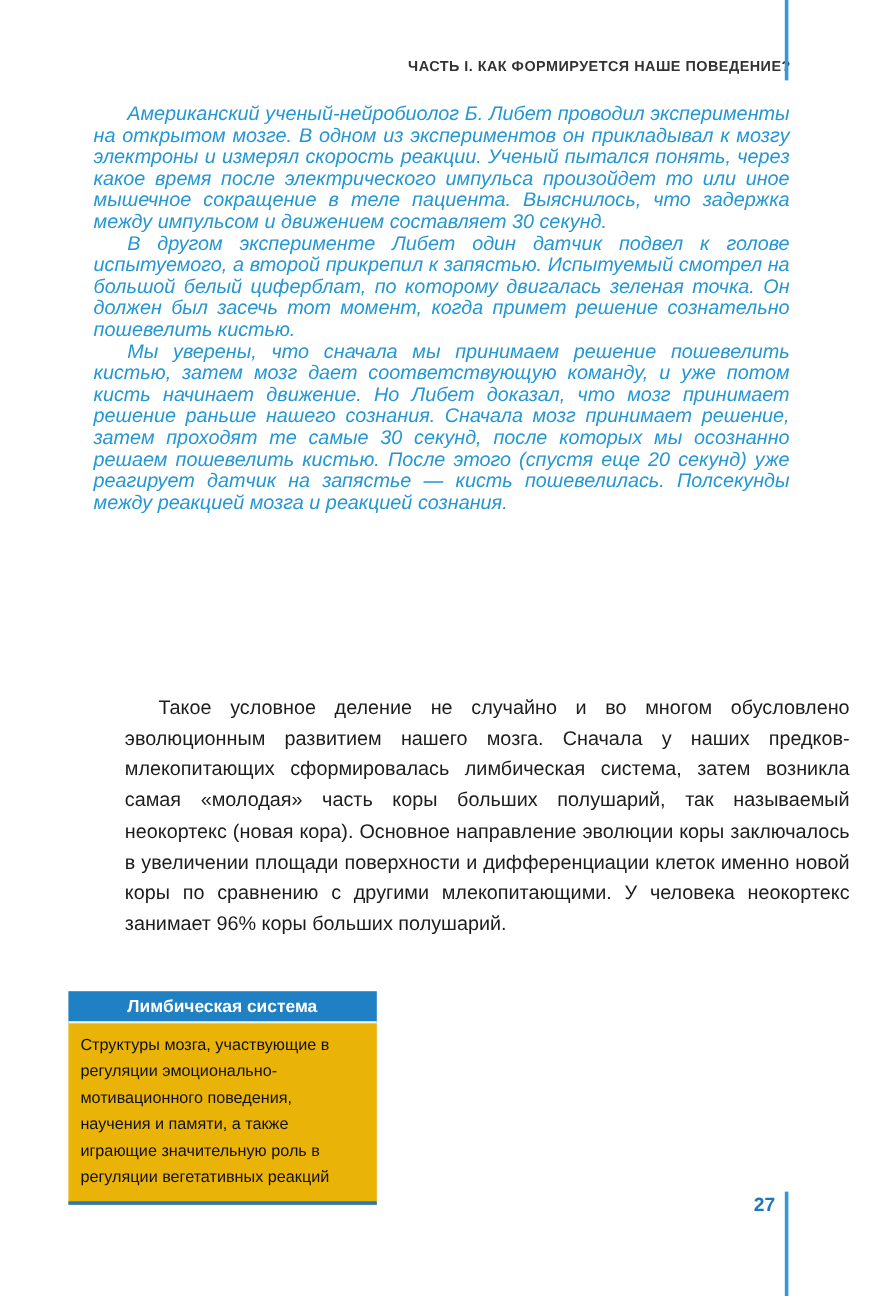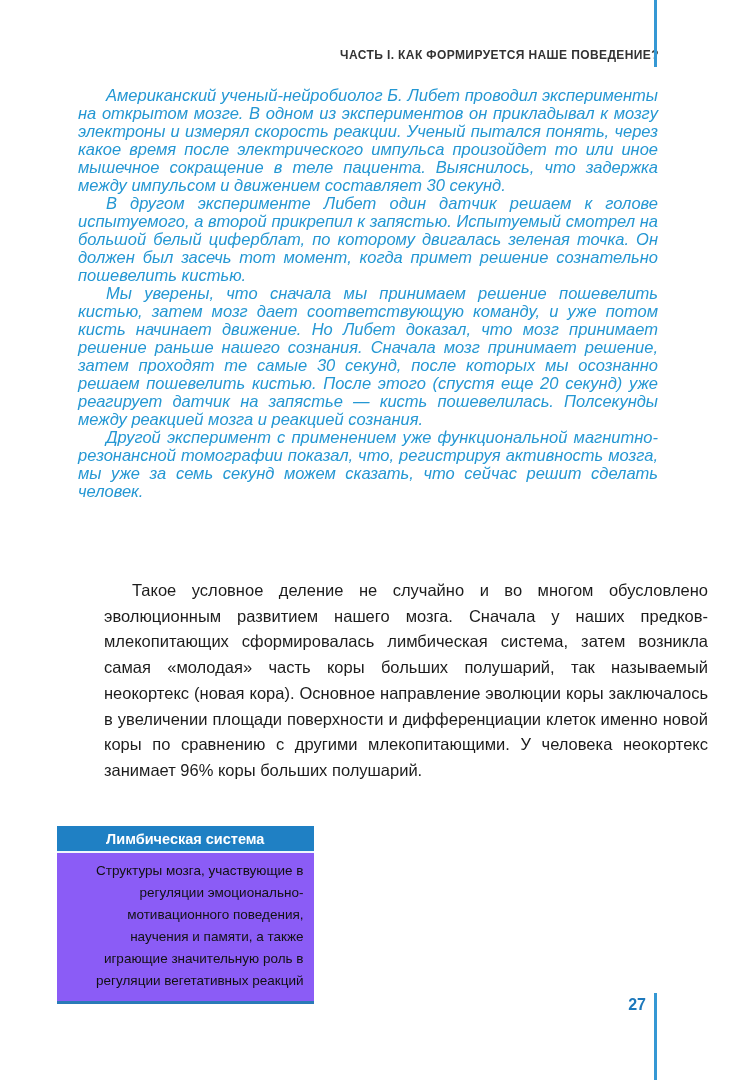--- a/index.html
+++ b/index.html
@@ -73,25 +73,25 @@
   .info-box .box-header {
     background: #1f80c4;
     color: #ffffff;
     font-size: 14.5px;
     font-weight: 700;
     text-align: center;
     padding: 5px 4px 4px;
     border-bottom: 2px solid #eef7fc;
   }
   .info-box .box-body {
-    background: #8b5cf6;
+    background: #eab308;
     color: #111111;
     font-size: 13.5px;
     line-height: 22px;
-    text-align: right;
+    text-align: left;
     padding: 7px 10px 9px;
     min-height: 97px;
     border-bottom: 3px solid #2a7ab8;
   }
 
   
   .page-number {
     position: absolute;
     top: 996px;
     left: 618px;
@@ -113,23 +113,22 @@
 </head>
 <body>
 
 <div class="page">
 
   <div class="running-head">ЧАСТЬ I. КАК ФОРМИРУЕТСЯ НАШЕ ПОВЕДЕНИЕ?</div>
   <div class="accent-bar-top"></div>
 
   <div class="quote-block">
     <p>Американский ученый-нейробиолог Б. Либет проводил эксперименты на открытом мозге. В одном из экспериментов он прикладывал к мозгу электроны и измерял скорость реакции. Ученый пытался понять, через какое время после электрического импульса произойдет то или иное мышечное сокращение в теле пациента. Выяснилось, что задержка между импульсом и движением составляет 30 секунд.</p>
-    <p>В другом эксперименте Либет один датчик решаем к голове испытуемого, а второй прикрепил к запястью. Испытуемый смотрел на большой белый циферблат, по которому двигалась зеленая точка. Он должен был засечь тот момент, когда примет решение сознательно пошевелить кистью.</p>
+    <p>В другом эксперименте Либет один датчик подвел к голове испытуемого, а второй прикрепил к запястью. Испытуемый смотрел на большой белый циферблат, по которому двигалась зеленая точка. Он должен был засечь тот момент, когда примет решение сознательно пошевелить кистью.</p>
     <p>Мы уверены, что сначала мы принимаем решение пошевелить кистью, затем мозг дает соответствующую команду, и уже потом кисть начинает движение. Но Либет доказал, что мозг принимает решение раньше нашего сознания. Сначала мозг принимает решение, затем проходят те самые 30 секунд, после которых мы осознанно решаем пошевелить кистью. После этого (спустя еще 20 секунд) уже реагирует датчик на запястье — кисть пошевелилась. Полсекунды между реакцией мозга и реакцией сознания.</p>
-    <p>Другой эксперимент с применением уже функциональной магнитно-резонансной томографии показал, что, регистрируя активность мозга, мы уже за семь секунд можем сказать, что сейчас решит сделать человек.</p>
   </div>
 
   <div class="main-text">
     <p>Такое условное деление не случайно и во многом обусловлено эволюционным развитием нашего мозга. Сначала у наших предков-млекопитающих сформировалась лимбическая система, затем возникла самая «молодая» часть коры больших полушарий, так называемый неокортекс (новая кора). Основное направление эволюции коры заключалось в увеличении площади поверхности и дифференциации клеток именно новой коры по сравнению с другими млекопитающими. У человека неокортекс занимает 96% коры больших полушарий.</p>
   </div>
 
   <div class="boxes-row">
     <div class="info-box">
       <div class="box-header">Лимбическая система</div>
       <div class="box-body">Структуры мозга, участвующие в регуляции эмоционально-мотивационного поведения, научения и памяти, а также играющие значительную роль в регуляции вегетативных реакций</div>

